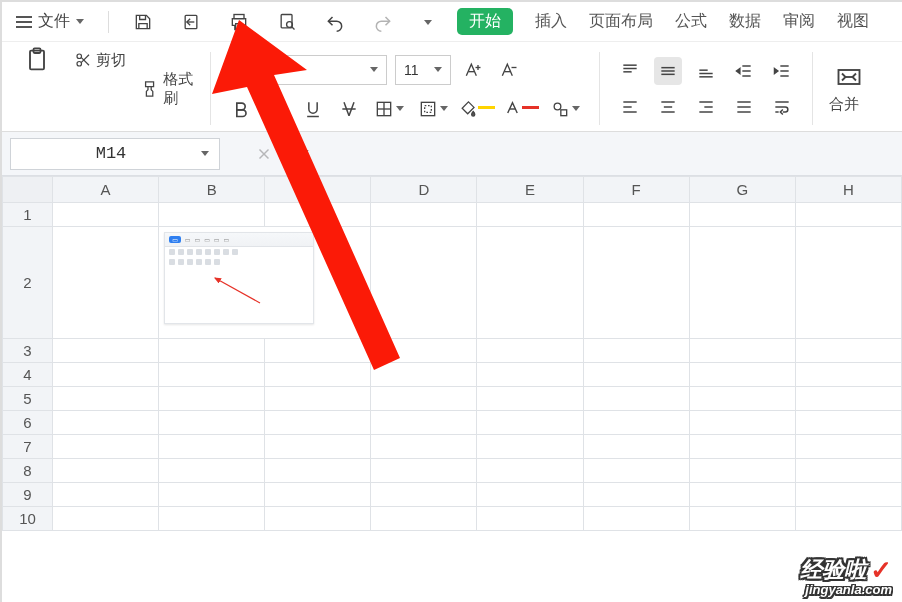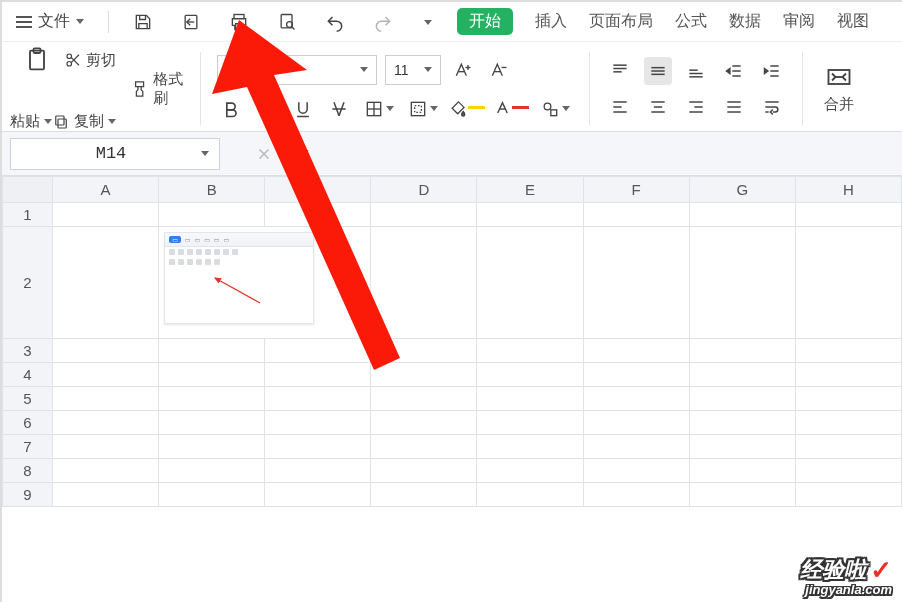--- a/index.html
+++ b/index.html
@@ -66,21 +66,21 @@
     padding:4px 8px 0 8px;
     gap:14px;
     border-bottom:1px solid #ddd;
   }
   .ribbon-group {
     display:flex;
     flex-direction:column;
     justify-content:space-between;
     gap:4px;
   }
-  .ribbon-row { display:flex; align-items:center; gap:0; }
+  .ribbon-row { display:flex; align-items:center; gap:10px; }
   .ribbon .big-btn {
     display:flex;
     flex-direction:row;
     align-items:center;
     justify-content:center;
     width:54px;
     color:#444;
     font-size:15px;
     gap:4px;
   }
@@ -331,34 +331,20 @@
       <div class="lbl">
         <svg viewBox="0 0 24 24" fill="none" stroke="currentColor" stroke-width="1.6">
             <circle cx="7" cy="17" r="3"></circle>
             <circle cx="7" cy="7" r="3"></circle>
             <path d="M9.5 8.5L20 19"></path>
             <path d="M9.5 15.5L20 5"></path>
           </svg>
         <span>剪切</span>
       </div>
     </div>
-    <div class="ribbon-row">
-      <div class="lbl">
-        <span>粘贴</span>
-        <span class="caret-down"></span>
-      </div>
-      <div class="lbl">
-        <svg viewBox="0 0 24 24" fill="none" stroke="currentColor" stroke-width="1.6">
-            <rect x="8" y="8" width="11" height="12" rx="1"></rect>
-            <rect x="5" y="4" width="11" height="12" rx="1"></rect>
-          </svg>
-        <span>复制</span>
-        <span class="caret-down"></span>
-      </div>
-    </div>
   </div>
 
   <div class="big-btn" style="align-self:center;">
     <svg viewBox="0 0 24 24" fill="none" stroke="currentColor" stroke-width="1.6">
         <path d="M7 3h10v6H7z"></path>
         <path d="M10 9v4l-2 2v6h8v-6l-2-2V9"></path>
       </svg>
     <span>格式刷</span>
   </div>
 
@@ -542,21 +528,21 @@
 
   <div class="ribbon-group" style="justify-content:center;">
     <div class="big-btn" style="width:40px;">
       <svg viewBox="0 0 24 24" fill="none" stroke="currentColor" stroke-width="1.6">
           <rect x="3" y="6" width="18" height="12"></rect>
           <path d="M8 12h8"></path>
           <path d="M6 9l3 3-3 3"></path>
           <path d="M18 9l-3 3 3 3"></path>
         </svg>
     </div>
-    <span style="font-size:15px;color:#444;text-align:center;">合并</span>
+    <span style="font-size:15px;color:#444;text-align:left;">合并</span>
   </div>
 </div>
 
 <div class="formula-bar">
   <div class="namebox">
     <span style="width:100%;text-align:center;">M14</span>
     <span class="caret-down"></span>
   </div>
   <div class="fx-icons">
     <div class="icon-btn" style="opacity:.35">
@@ -726,20 +712,31 @@
           <th class="rowhdr">9</th>
           <td></td>
           <td></td>
           <td></td>
           <td></td>
           <td></td>
           <td></td>
           <td></td>
           <td></td>
         </tr>
+      <tr>
+          <th class="rowhdr">10</th>
+          <td></td>
+          <td></td>
+          <td></td>
+          <td></td>
+          <td></td>
+          <td></td>
+          <td></td>
+          <td></td>
+        </tr>
     </tbody>
   </table>
 </div>
 
 <svg class="arrow-overlay" viewBox="0 0 902 602">
   <polygon points="237,18 210,92 245,85 372,368 398,356 272,73 305,68" fill="#fb1a07"></polygon>
 </svg>
 
 <div class="watermark">
   <div class="wm-top">

